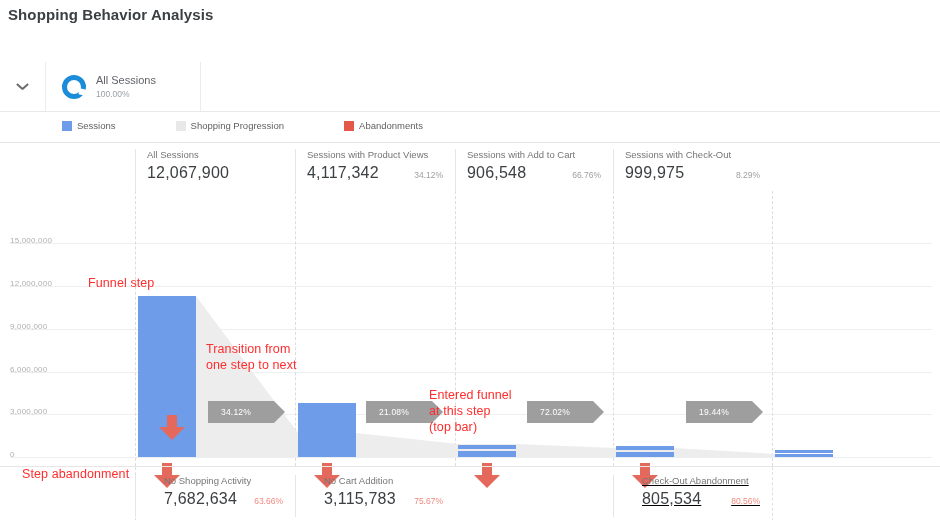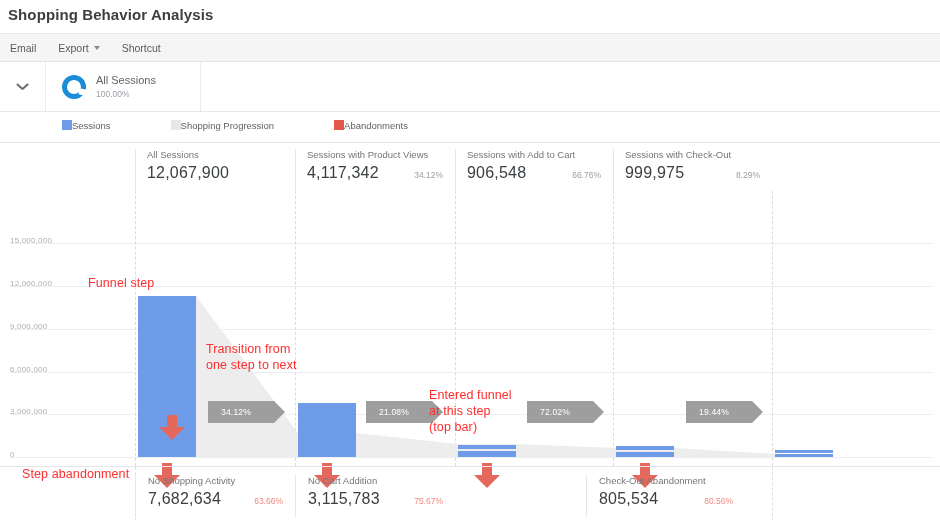--- a/index.html
+++ b/index.html
@@ -71,21 +71,21 @@
   .seg-text { line-height: 1.25; }
   .seg-name { font-size: 11px; color: #5f6368; }
   .seg-pct  { font-size: 8.5px; color: #9aa0a6; margin-top: 1px; }
 
   
   .legend {
     position: absolute; left: 18px; top: 120px;
     display: flex; align-items: center; gap: 7px;
     font-size: 9.5px; color: #616161;
   }
-  .lg { display: flex; align-items: flex-start; margin-right: 9px; padding-left: 44px; }
+  .lg { display: flex; align-items: flex-end; gap: 5px; margin-right: 9px; padding-left: 44px; }
   .sw { width: 10px; height: 10px; flex: none; }
   .sw.blue { background: #6e9ce8; }
   .sw.grey { background: #e8e8e8; }
   .sw.red  { background: #e4584b; }
 
   
   .card {
     position: absolute; left: 0; top: 142px; width: 940px; height: 378px;
     border-top: 1px solid #e6e6e6; background: #fff;
   }
@@ -156,43 +156,31 @@
     border-top: 13px solid #e4695c;
   }
 
   
   .ftr-row {
     position: absolute; left: 0; top: 323px; width: 940px; height: 55px;
     border-top: 1px solid #e6e6e6;
   }
   .ftr-cell {
     position: absolute; top: 8px; height: 42px;
-    border-left: 1px solid #e6e6e6; padding-left: 12px;
+    border-left: 1px solid #e6e6e6; padding-left: 28px;
   }
   .ftr-dash { position: absolute; top: 0; bottom: 0; border-left: 1px dashed #e0e0e0; }
 </style>
 </head>
 <body>
 
 <div id="page">
 
   <div class="page-title">Shopping Behavior Analysis</div>
 
-  <div class="toolbar">
-    <div class="tb-item">
-      <span>Email</span>
-    </div>
-    <div class="tb-item">
-      <span>Export</span>
-      <span class="caret"></span>
-    </div>
-    <div class="tb-item">
-      <span>Shortcut</span>
-    </div>
-  </div>
 
   <div class="segbar">
     <div class="seg-toggle">
       <span class="chev"></span>
     </div>
     <div class="seg-chip">
       <span class="donut"></span>
       <span class="seg-text">
         <span class="seg-name" style="display:block">All Sessions</span>
         <span class="seg-pct" style="display:block">100.00%</span>
@@ -353,21 +341,21 @@
 
       <div class="ftr-cell" style="left:295px; width:160px;">
         <div class="hdr-label">No Cart Addition</div>
         <div class="hdr-valrow">
           <span class="hdr-value">3,115,783</span>
           <span class="hdr-pct red" style="margin-left:auto;margin-right:12px">75.67%</span>
         </div>
       </div>
 
 
-      <div class="ftr-cell" style="left:586px; width:159px;">
+      <div class="ftr-cell" style="left:613px; width:159px;text-decoration:underline;">
         <div class="hdr-label">Check-Out Abandonment</div>
         <div class="hdr-valrow">
           <span class="hdr-value">805,534</span>
           <span class="hdr-pct red" style="margin-left:auto;margin-right:12px">80.56%</span>
         </div>
       </div>
 
       <div class="ftr-dash" style="left:772px;"></div>
     </div>
   </div>

